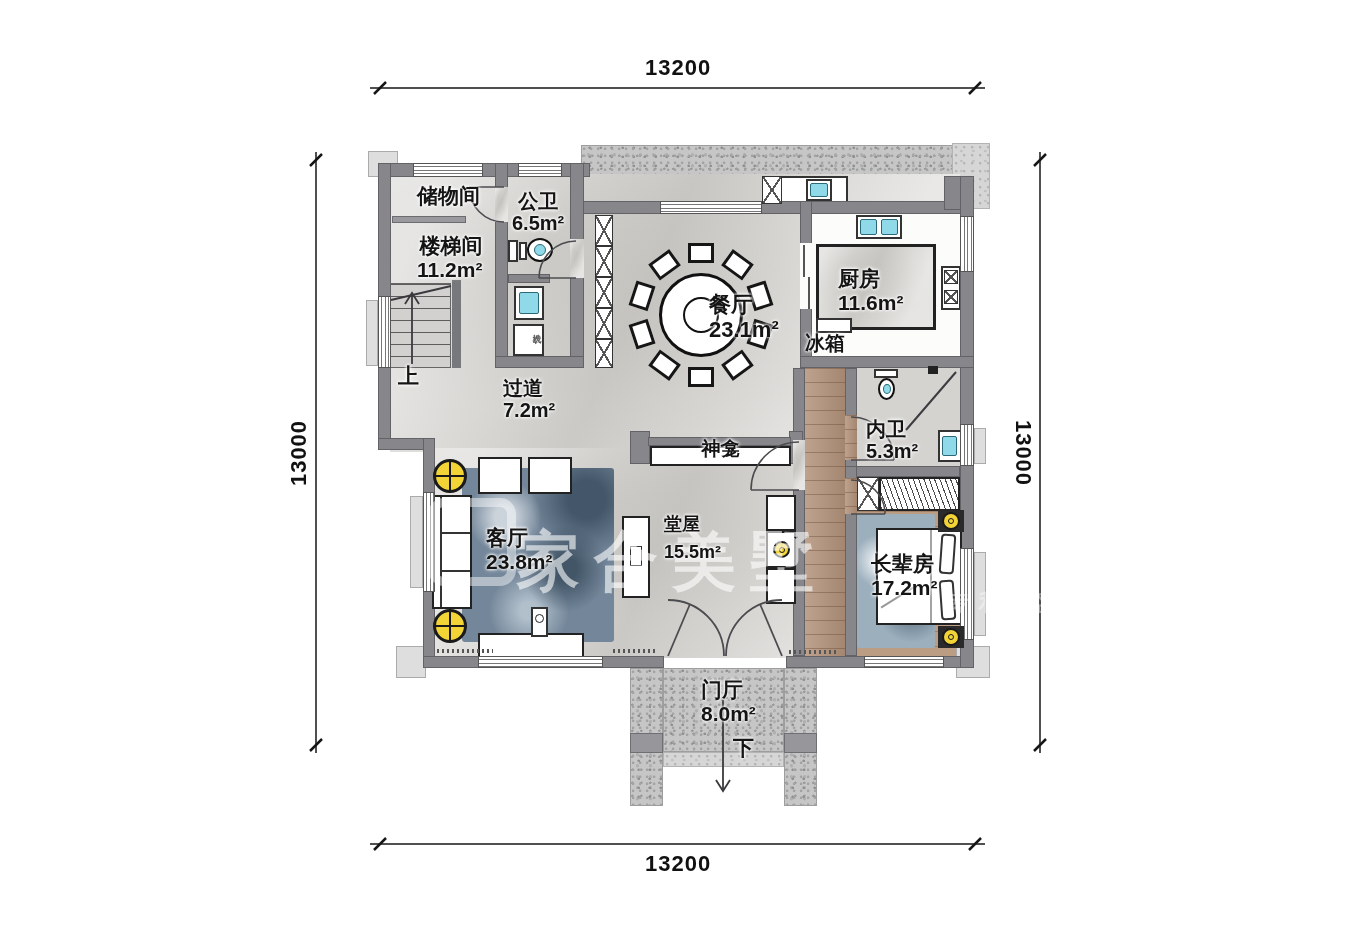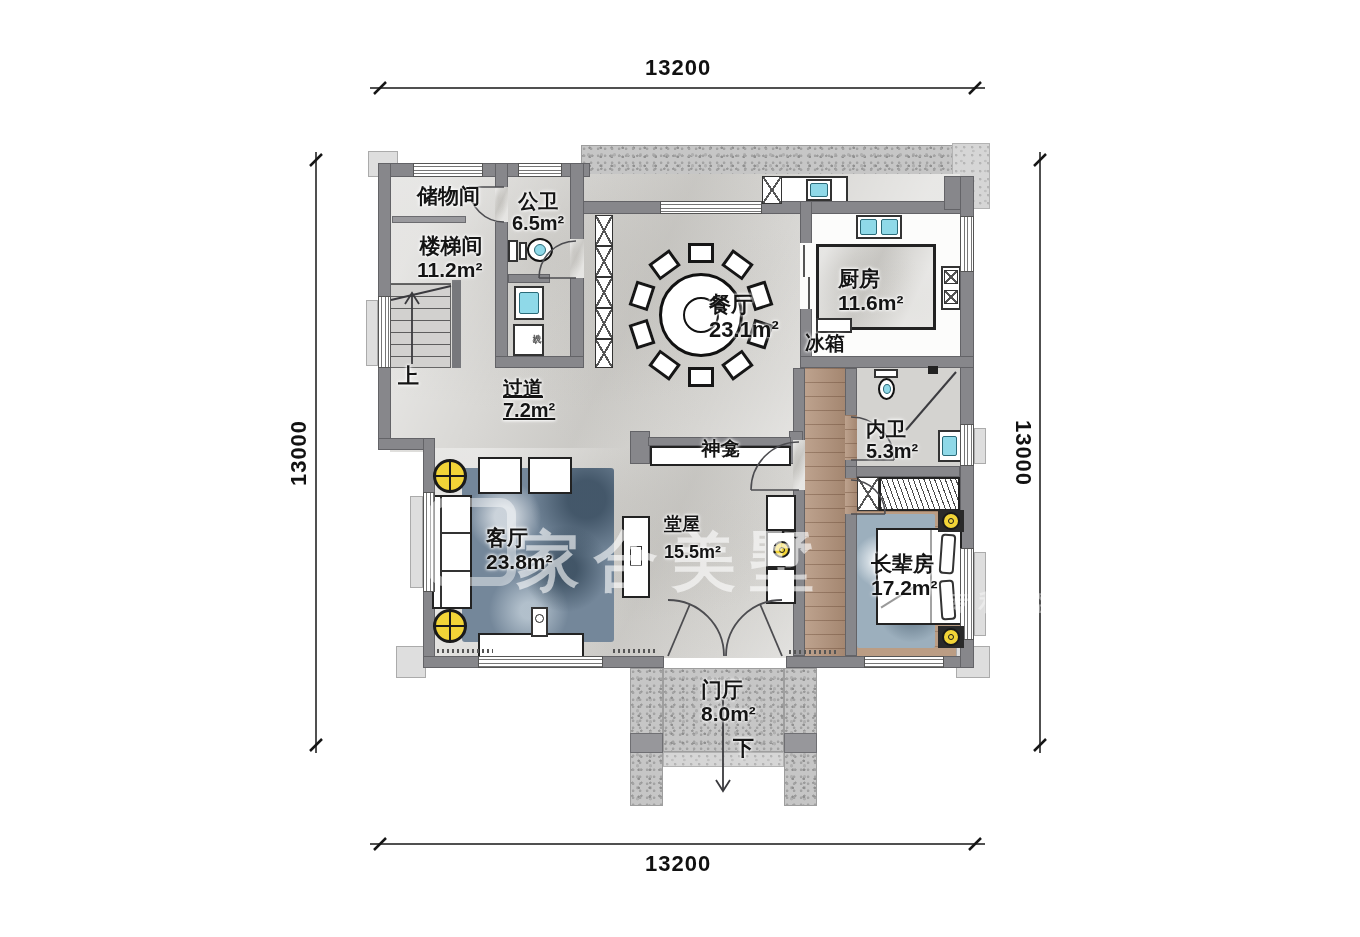--- a/index.html
+++ b/index.html
@@ -308,21 +308,21 @@
     <span>餐厅</span>
     <span>23.1m²</span>
   </div>
   <div class="lbl" style="left:838px;top:256px;font-size:21px;margin-top:11px;">
     <span>厨房</span>
     <span>11.6m²</span>
   </div>
   <div class="lbl" style="left:805px;top:332px;font-size:20px;">
     <span>冰箱</span>
   </div>
-  <div class="lbl" style="left:503px;top:377px;font-size:20px;text-decoration:underline;">
+  <div class="lbl" style="left:503px;top:377px;font-size:20px;">
     <span>过道</span>
     <span>7.2m²</span>
   </div>
   <div class="lbl" style="left:650px;top:438px;width:141px;font-size:19px;align-items:center;">
     <span>神龛</span>
   </div>
   <div class="lbl" style="left:866px;top:418px;font-size:20px;">
     <span>内卫</span>
     <span>5.3m²</span>
   </div>

